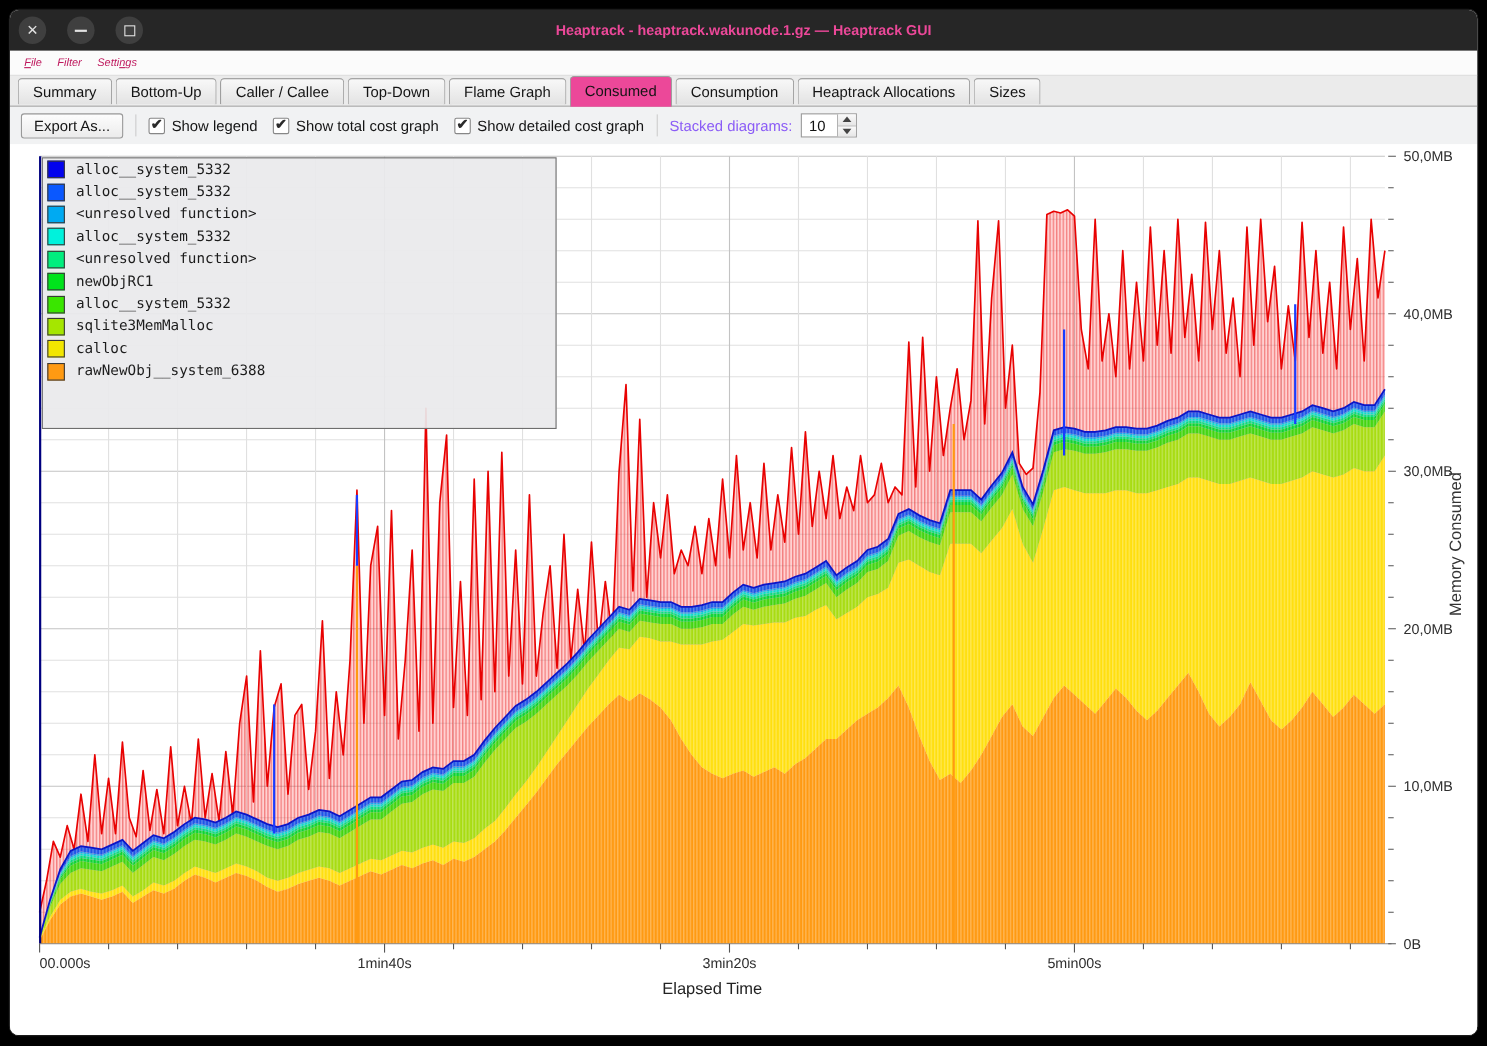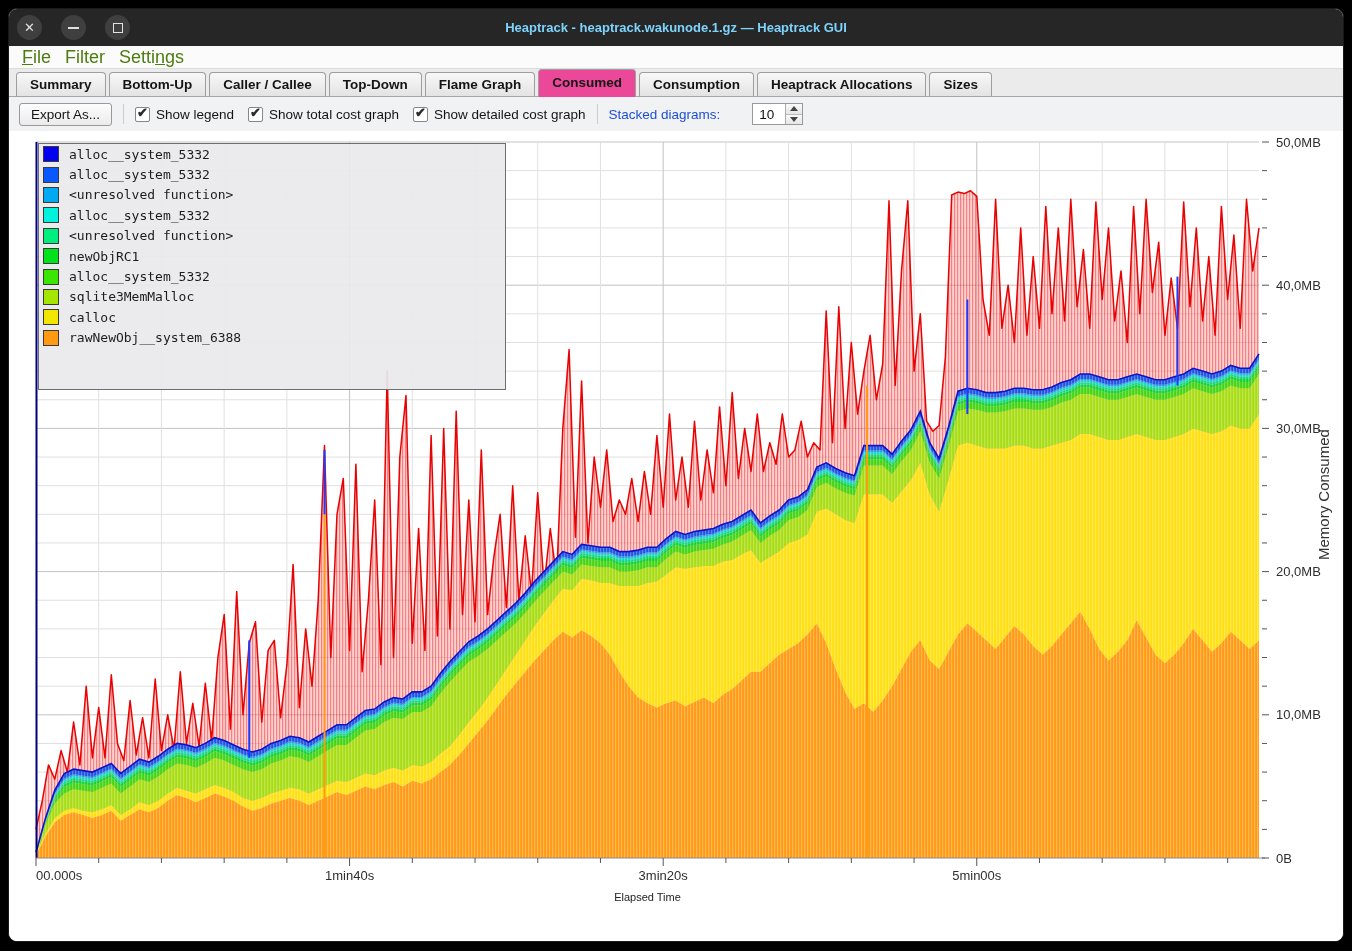--- a/index.html
+++ b/index.html
@@ -1,53 +1,53 @@
 <!DOCTYPE html>
 <html><head>
 <meta charset="utf-8">
 <style>
   html,body{margin:0;padding:0;background:#000;width:1352px;height:951px;
     font-family:"Liberation Sans",sans-serif;-webkit-font-smoothing:antialiased;}
   .window{position:absolute;left:8px;top:8px;width:1336px;height:934px;background:#f1f1f1;
     border-radius:9px;overflow:hidden;border:1px solid #1a1a1a;box-sizing:border-box;}
   
   .titlebar{position:relative;height:37px;background:#262626;display:flex;align-items:center;justify-content:center;}
-  .title{color:#7dd3fc;font-size:13px;font-weight:bold;}
+  .title{color:#ec4899;font-size:13px;font-weight:bold;}
   .winbtns{position:absolute;left:8px;top:6px;display:flex;gap:19px;}
   .winbtn{width:25px;height:25px;border-radius:50%;background:#3f3f3f;display:flex;align-items:center;justify-content:center;color:#e2e2e2;font-size:13px;cursor:default;}
   .glyph-min{width:11px;height:2px;background:#e2e2e2;}
   .glyph-max{width:8px;height:8px;border:1.5px solid #e2e2e2;}
   
   .menubar{height:23px;background:#fbfbfb;border-bottom:1px solid #dcdcdc;display:flex;align-items:center;padding-left:6px;box-sizing:border-box;}
-  .menu-item{font-size:18px;color:#4d7c0f;padding:2px 7px;}
-  
-  .tabbar{height:28px;background:#ebebeb;border-bottom:1px solid #a6a6a6;display:flex;align-items:flex-end;padding-left:7px;box-sizing:border-box;position:relative;font-weight:bold;}
+  .menu-item{font-size:10px;color:#be185d;padding:2px 7px;font-style:italic;}
+  
+  .tabbar{height:28px;background:#ebebeb;border-bottom:1px solid #a6a6a6;display:flex;align-items:center;padding-left:7px;box-sizing:border-box;position:relative;}
   .tab{font-size:13.5px;color:#141414;line-height:23px;height:23px;padding:0 13px;margin-right:3px;
     background:linear-gradient(#f8f8f8,#e3e3e3);border:1px solid #9e9e9e;border-bottom:none;
     border-radius:4px 4px 0 0;position:relative;}
   .tab.active{background:#ec4899;height:27px;line-height:26px;margin-bottom:-1px;z-index:3;}
   
   .toolbar{height:34px;background:#f1f2f3;display:flex;align-items:center;padding-left:10px;gap:8px;box-sizing:border-box;}
   .btn{font-size:13.5px;color:#141414;padding:3px 11px;border:1px solid #999;border-radius:3px;
     background:linear-gradient(#fdfdfd,#ebebeb);}
   .vsep{width:1px;height:20px;background:#ccc;margin:0 3px;}
   .cb{display:flex;align-items:center;gap:6px;font-size:13.5px;color:#141414;}
   .cbbox{width:15px;height:15px;background:#fff;border:1px solid #878787;border-radius:2px;position:relative;box-sizing:border-box;}
   .cbbox span{position:absolute;left:1px;top:-3px;font-size:13px;font-weight:bold;color:#2b2b2b;}
-  .spin{display:flex;border:1px solid #999;background:#fff;height:22px;box-sizing:border-box;margin-left:24px;}
+  .spin{display:flex;border:1px solid #999;background:#fff;height:22px;box-sizing:border-box;}
   .spinval{width:26px;font-size:13.5px;color:#111;display:flex;align-items:center;padding-left:6px;}
   .spinbtns{display:flex;flex-direction:column;width:16px;border-left:1px solid #aaa;}
   .spinbtns div{flex:1;display:flex;align-items:center;justify-content:center;background:linear-gradient(#fafafa,#e6e6e6);}
   .spinbtns div+div{border-top:1px solid #bbb;}
   .tri-up{width:0;height:0;border-left:4px solid transparent;border-right:4px solid transparent;border-bottom:5px solid #444;}
   .tri-dn{width:0;height:0;border-left:4px solid transparent;border-right:4px solid transparent;border-top:5px solid #444;}
   
   .chartarea{position:absolute;left:0;top:122px;right:0;bottom:0;background:#fff;}
   #plot{position:absolute;left:27px;top:11px;overflow:visible;}
-  .xlabel{position:absolute;left:27px;top:760px;width:1223px;text-align:center;font-size:11px;color:#222;}
+  .xlabel{position:absolute;left:27px;top:760px;width:1223px;text-align:center;font-size:15px;color:#222;}
   .ylabel{position:absolute;left:1306px;top:0;height:727px;width:24px;writing-mode:vertical-rl;transform:rotate(180deg);
     text-align:center;font-size:15px;color:#333;}
   
   .legend{position:absolute;left:29px;top:12px;width:468px;height:247px;background:rgba(233,234,236,0.93);
     border:1px solid #6e6e6e;box-sizing:border-box;z-index:5;font-family:"DejaVu Sans Mono",monospace;font-size:13px;color:#1c1c1c;}
   .lg-title{position:relative;height:22px;display:flex;align-items:center;}
   .lg-title .sw{position:absolute;left:4px;}
   .lg-title .lbl{width:100%;text-align:center;}
   .lg-row{height:20.4px;display:flex;align-items:center;}
   .sw{width:16px;height:16px;border:1px solid #3a3a3a;box-sizing:border-box;margin:0 10px 0 4px;flex:0 0 auto;}
@@ -107,21 +107,21 @@
           <span>Show total cost graph</span>
         </label>
         <label class="cb">
           <span class="cbbox">
             <span>✔</span>
           </span>
           <span>Show detailed cost graph</span>
         </label>
       </span>
     <div class="vsep"></div>
-    <span style="font-size:13.5px;color:#1d4ed8;">Stacked diagrams:</span>
+    <span style="font-size:13.5px;color:#8b5cf6;">Stacked diagrams:</span>
     <div class="spin">
       <div class="spinval">10</div>
       <div class="spinbtns">
         <div>
             <span class="tri-up"></span>
           </div>
         <div>
             <span class="tri-dn"></span>
           </div>
       </div>

